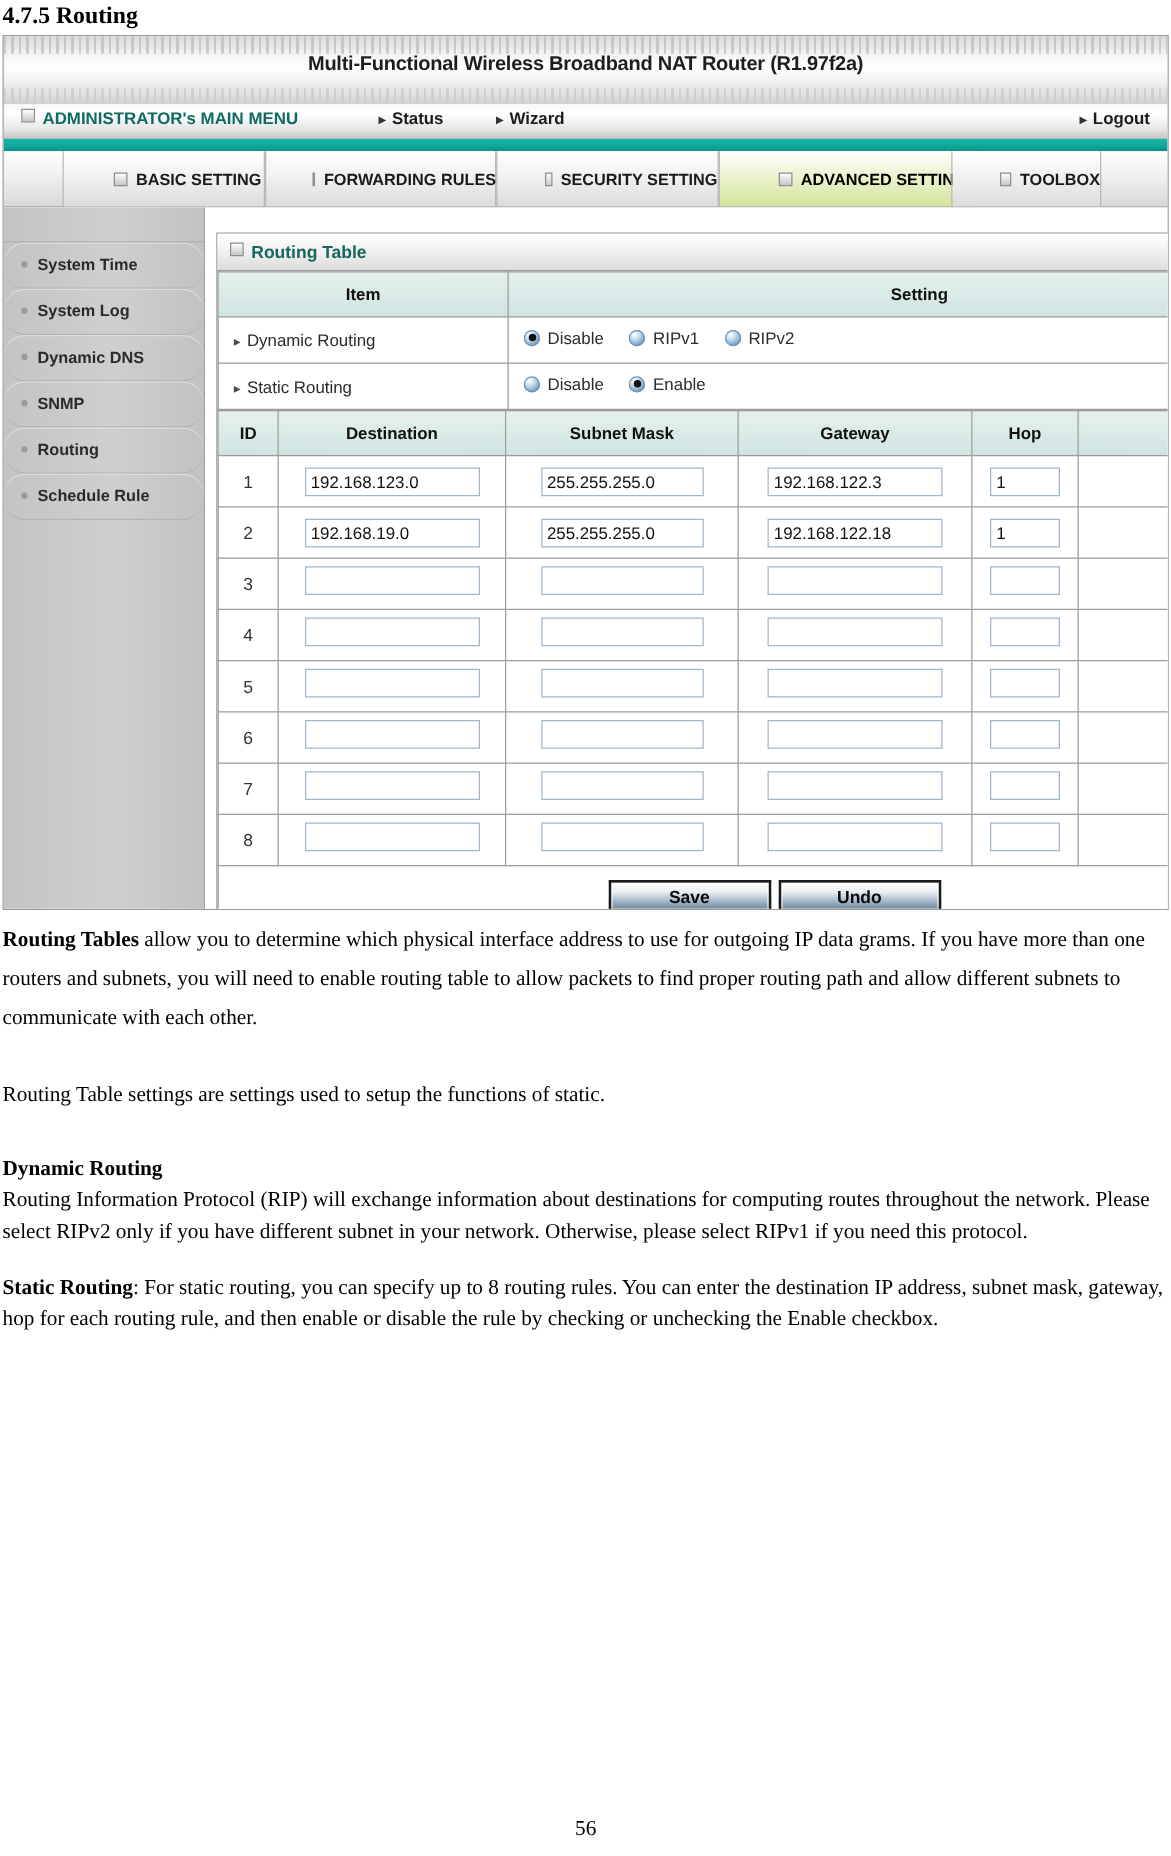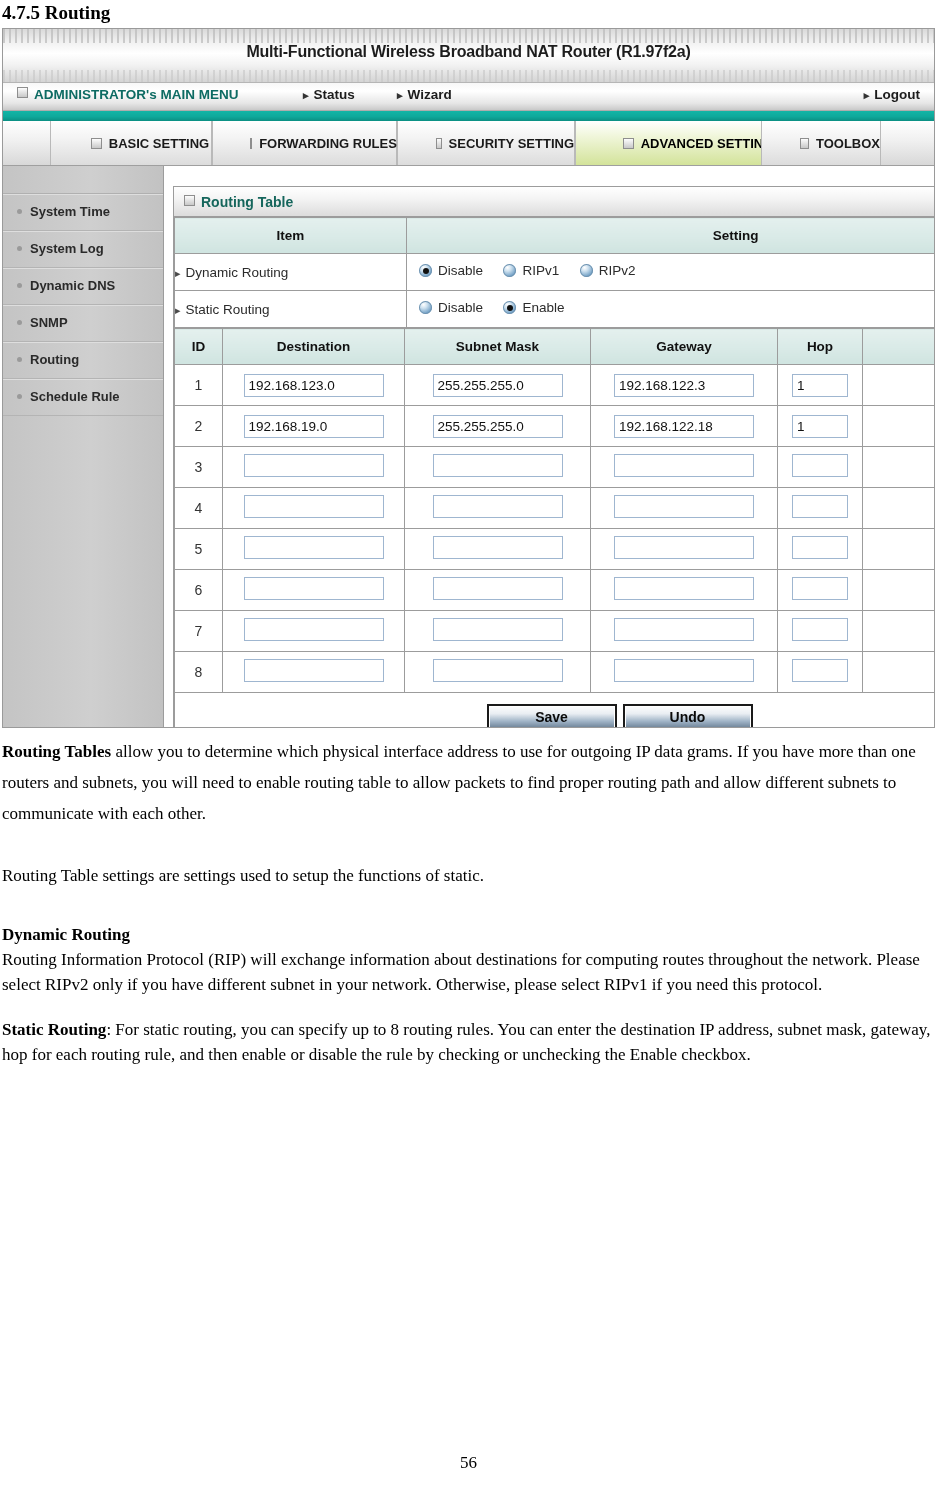--- a/index.html
+++ b/index.html
@@ -94,20 +94,21 @@
     position:absolute;left:0;top:0;width:161px;height:565px;
     background:linear-gradient(to right,#c4c4c4 0%,#cfcfcf 55%,#c2c2c2 100%);
     border-right:1px solid #9c9c9c;box-sizing:border-box;
   }
   .sb-top{height:27px;border-bottom:1px solid #b0b0b0;}
   .sb-item{
     position:relative;height:36px;line-height:36px;padding-left:14px;
     font-size:13px;font-weight:bold;color:#2a2a2a;
     border-bottom:1px solid #b4b4b4;
     box-shadow:inset 0 1px 0 #dedede;
+    border-radius:17px;
   }
   .sb-dot{
     display:inline-block;width:5px;height:5px;border-radius:50%;
     background:#9a9a9a;vertical-align:2px;margin-right:8px;
   }
   .sb-fill{height:1px;}
 
   
   .panel{position:absolute;left:170px;top:20px;width:893px;}
   .panel-box{border:1px solid #9c9c9c;background:#fff;box-sizing:border-box;}
@@ -124,21 +125,21 @@
   
   table.grid{border-collapse:collapse;width:100%;table-layout:fixed;}
   table.grid th,table.grid td{
     border:1px solid #9c9c9c;font-family:"Liberation Sans", sans-serif;
   }
   .th-head{
     background:linear-gradient(to bottom,#e4f0ee 0%,#d9eae7 55%,#cfe4e0 100%);
     font-size:13.5px;font-weight:bold;color:#111;height:33px;text-align:center;
   }
   .item-cell{
-    height:34px;padding-left:0;font-size:13.5px;color:#2b2b2b;background:#fff;text-align:left;
+    height:34px;padding-left:12px;font-size:13.5px;color:#2b2b2b;background:#fff;text-align:left;
   }
   .item-cell .arw{color:#4a4a4a;}
   .set-cell{height:34px;padding-left:12px;background:#fff;}
   .radio-opt{display:inline-flex;align-items:center;margin-right:16px;font-size:13.5px;color:#2b2b2b;}
   .radio{
     width:13px;height:13px;border-radius:50%;margin-right:6px;display:inline-block;position:relative;
     background:radial-gradient(circle at 35% 28%,#ffffff 0%,#cfe2f0 28%,#6f9ec4 72%,#4a7aa3 100%);
     box-shadow:inset 0 0 0 1px #6f93b0;
   }
   .radio.on:after{

